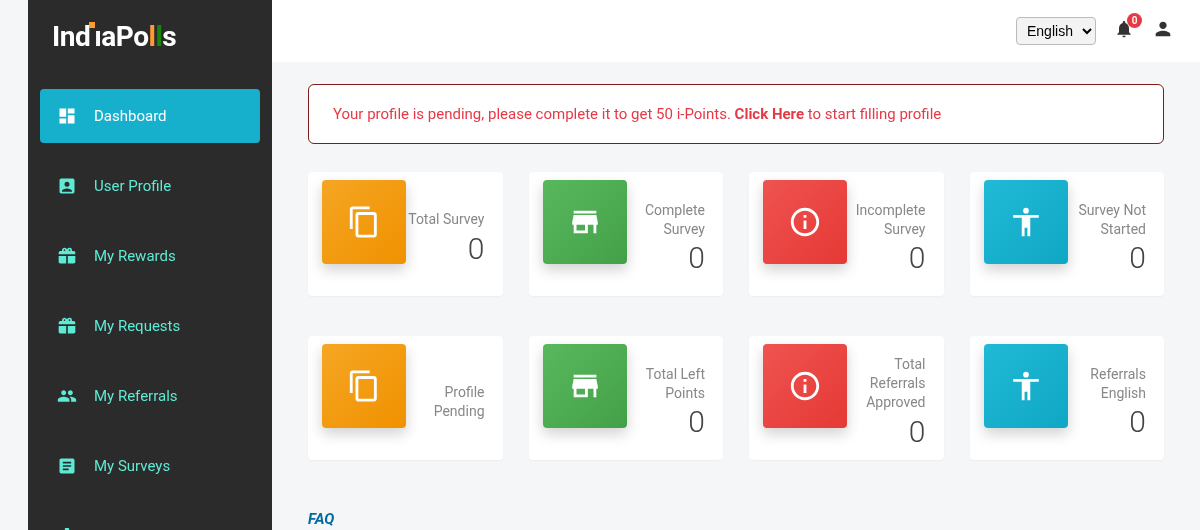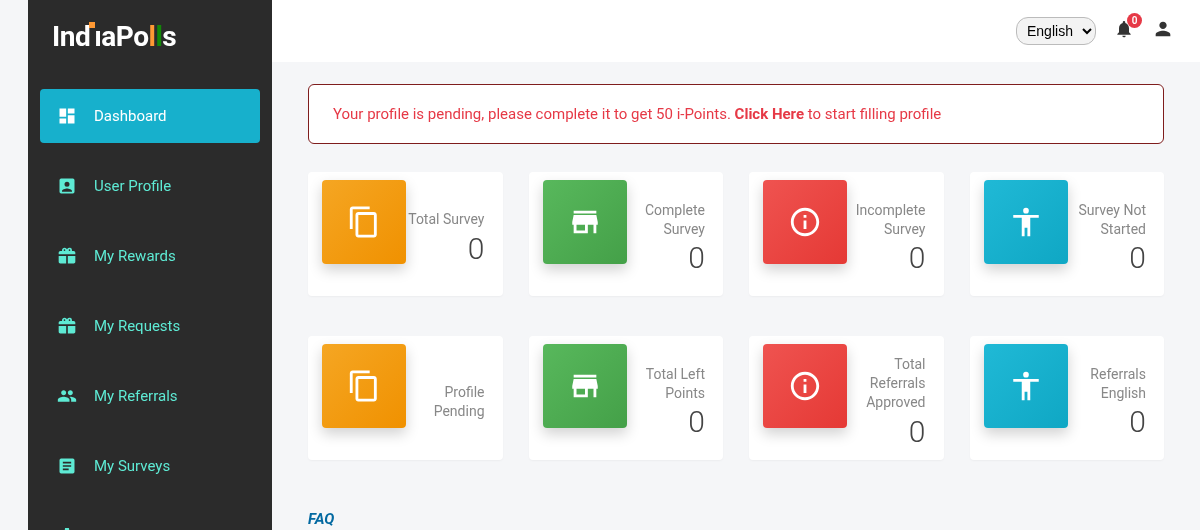--- a/index.html
+++ b/index.html
@@ -18,21 +18,21 @@
     .sidebar-divider { height: 1px; background: #3a3a3a; margin: 0 14px 8px; }
     .nav { display: flex; flex-direction: column; gap: 16px; padding: 4px 12px; }
     .nav-item { display: flex; align-items: center; gap: 16px; padding: 16px 16px; color: #5eead4; font-size: 15px; border-radius: 4px; cursor: pointer; }
     .nav-item.active { background: #17b0cc; color: #fff; }
     .nav-item .icon { width: 22px; height: 22px; display: inline-flex; align-items: center; justify-content: center; }
     .nav-item svg { fill: currentColor; }
     
     
     .main { flex: 1; background: #f5f6f8; display: flex; flex-direction: column; overflow: hidden; }
     .topbar { height: 62px; background: #fff; display: flex; align-items: center; justify-content: flex-end; padding: 0 26px; gap: 18px; }
-    .lang-select { padding: 4px 6px; font-size: 14px; border: 1px solid #bbb; border-radius: 12px; background: #f3f3f3; }
+    .lang-select { padding: 4px 6px; font-size: 14px; border: 1px solid #bbb; border-radius: 4px; background: #f3f3f3; }
     .bell-wrap { position: relative; color: #333; cursor: pointer; }
     .bell-wrap svg { fill: #333; }
     .badge { position: absolute; top: -6px; right: -8px; background: #e63946; color: #fff; font-size: 10px; min-width: 15px; height: 15px; border-radius: 8px; display: flex; align-items: center; justify-content: center; padding: 0 3px; font-weight: 600; }
     .avatar-icon { color: #333; cursor: pointer; }
     .avatar-icon svg { fill: #333; }
     
     .content { padding: 22px 36px 0; overflow-y: auto; flex: 1; }
     .banner { background: #fff; border: 1px solid #7f1d1d; border-radius: 6px; padding: 20px 24px; color: #e63946; font-size: 15px; margin-bottom: 28px; }
     .banner .link { font-weight: 700; cursor: pointer; }
     

